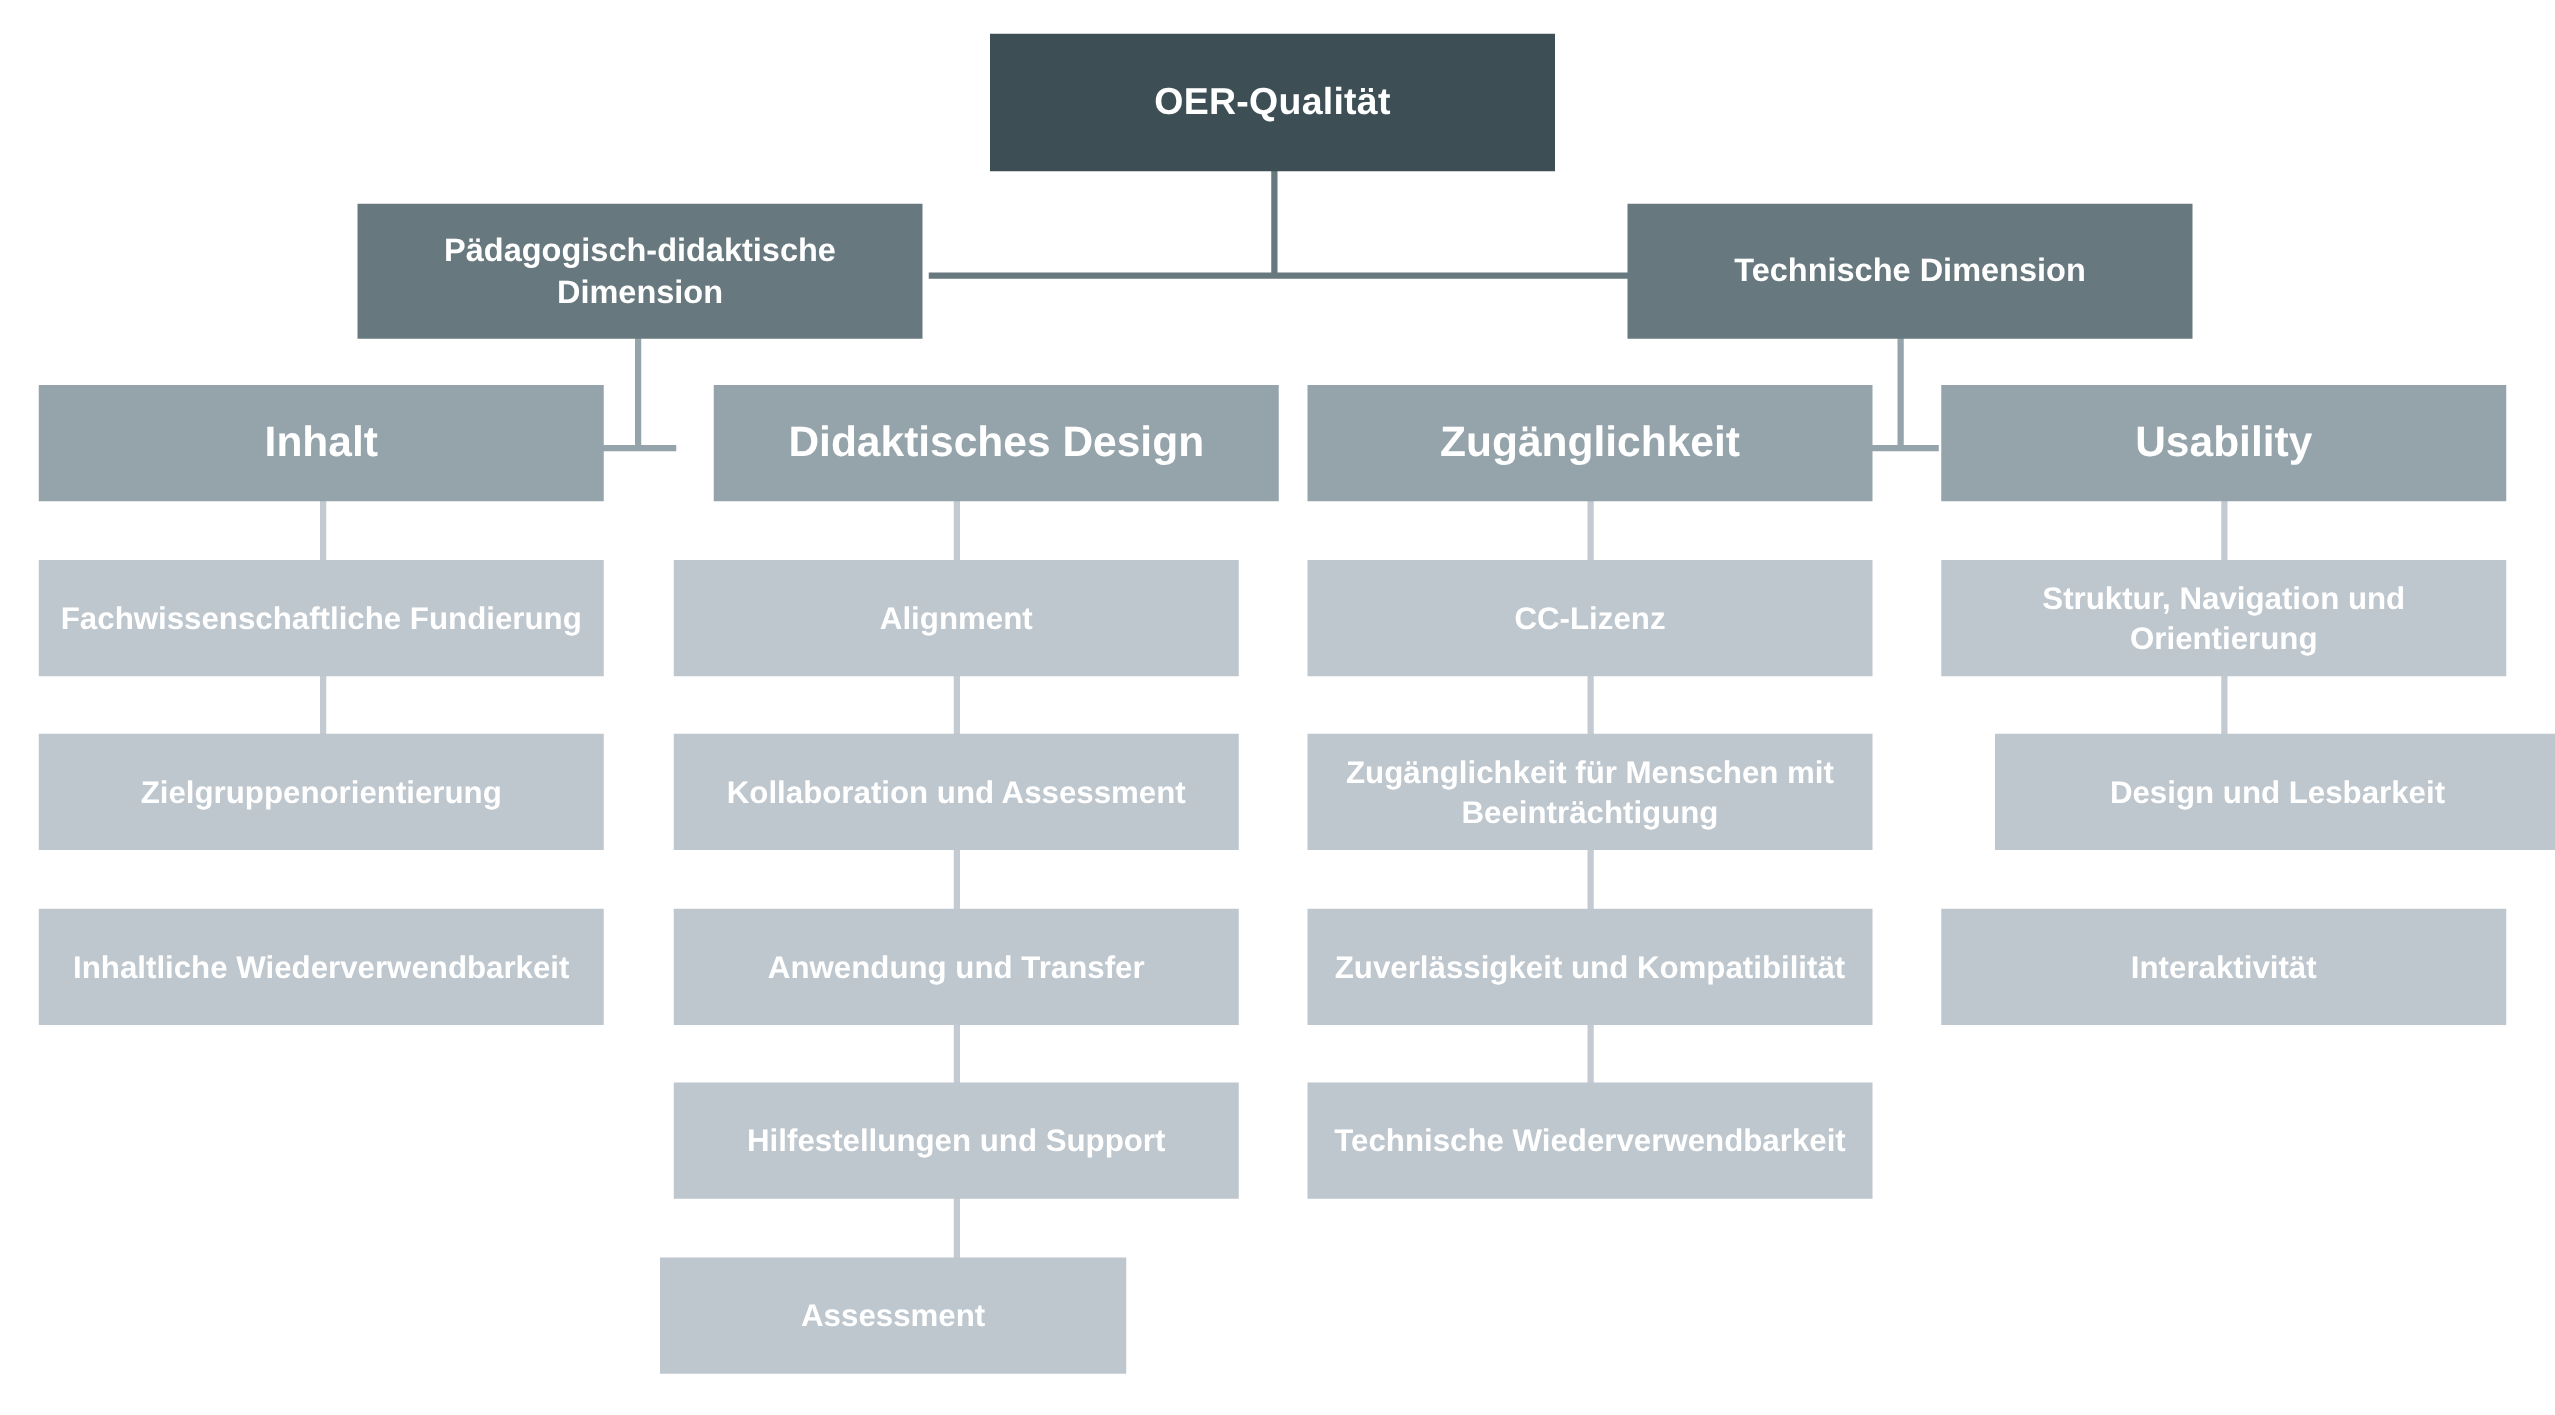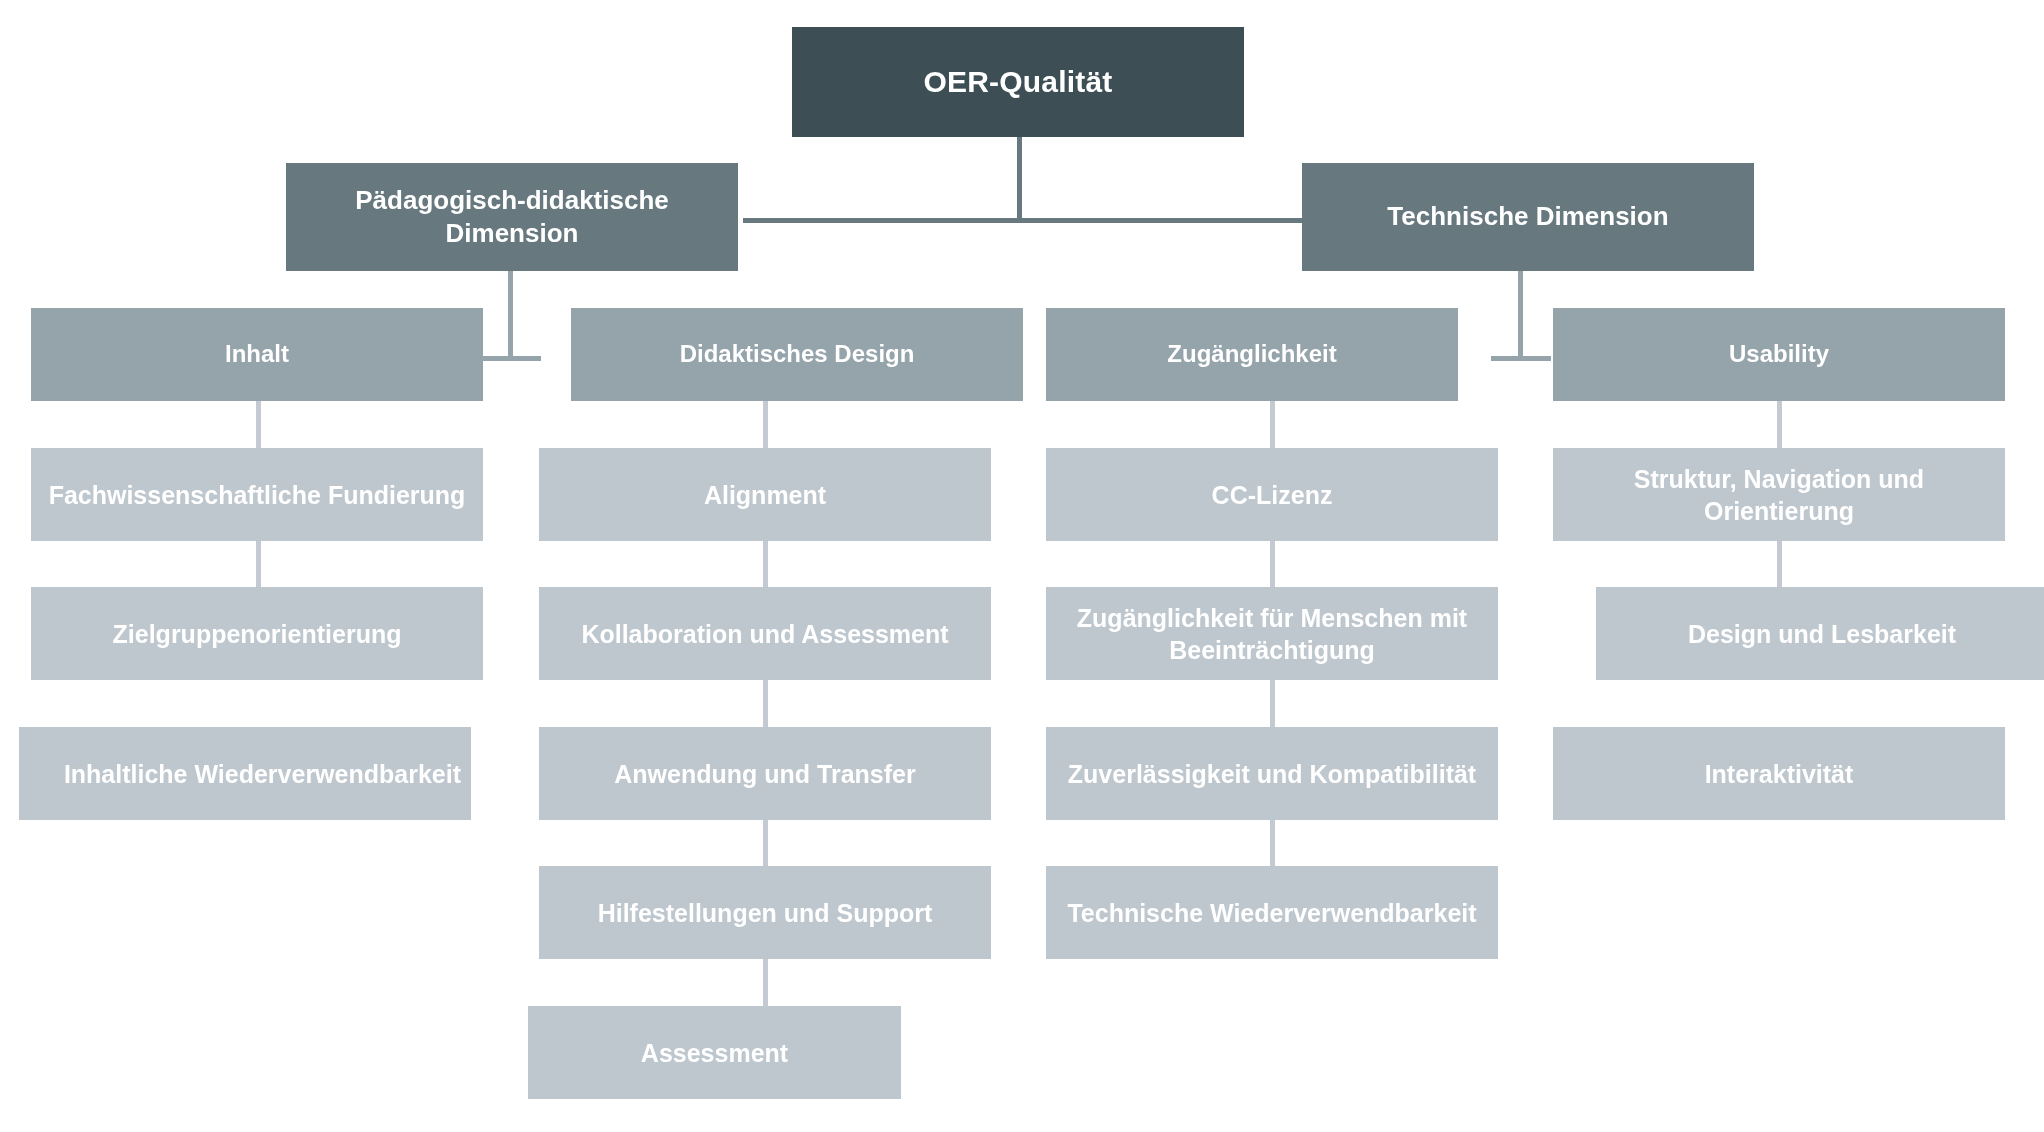--- a/index.html
+++ b/index.html
@@ -30,21 +30,21 @@
     line-height: 1.28;
     padding: 4px 10px;
     z-index: 2;
   }
   .node span {
     display: block;
     width: 100%;
   }
   .lvl1 { background: #3d4f55; font-size: 30px; letter-spacing: 0.2px; }
   .lvl2 { background: #67797f; font-size: 26px; }
-  .lvl3 { background: #95a3ab; font-size: 24px; }
+  .lvl3 { background: #95a3ab; font-size: 34px; }
   .lvl4 { background: #bec6ce; font-size: 25px; }
 
   .conn {
     position: absolute;
     background: #95a3ab;
     z-index: 1;
   }
   .conn.dark { background: #67797f; }
   .conn.light { background: #c3cad1; }
   .vline { width: 4px; }
@@ -88,35 +88,35 @@
   </div>
 
   <div class="node lvl3" style="left:31px; top:308px; width:452px; height:93px;">
     <span>Inhalt</span>
   </div>
 
   <div class="node lvl3" style="left:539px; top:308px; width:452px; height:93px;margin-left:32px;">
     <span>Didaktisches Design</span>
   </div>
 
-  <div class="node lvl3" style="left:1046px; top:308px; width:412px; height:93px;text-align:center;">
+  <div class="node lvl3" style="left:1046px; top:308px; width:452px; height:93px;text-align:center;">
     <span>Zugänglichkeit</span>
   </div>
 
   <div class="node lvl3" style="left:1553px; top:308px; width:452px; height:93px;">
     <span>Usability</span>
   </div>
 
   <div class="node lvl4" style="left:31px; top:448px; width:452px; height:93px;">
     <span>Fachwissenschaftliche Fundierung</span>
   </div>
   <div class="node lvl4" style="left:31px; top:587px; width:452px; height:93px;">
     <span>Zielgruppenorientierung</span>
   </div>
-  <div class="node lvl4" style="left:19px; top:727px; width:452px; height:93px;text-align:right;">
+  <div class="node lvl4" style="left:31px; top:727px; width:452px; height:93px;">
     <span>Inhaltliche Wiederverwendbarkeit</span>
   </div>
 
   <div class="node lvl4" style="left:539px; top:448px; width:452px; height:93px;">
     <span>Alignment</span>
   </div>
   <div class="node lvl4" style="left:539px; top:587px; width:452px; height:93px;">
     <span>Kollaboration und Assessment</span>
   </div>
   <div class="node lvl4" style="left:539px; top:727px; width:452px; height:93px;">

